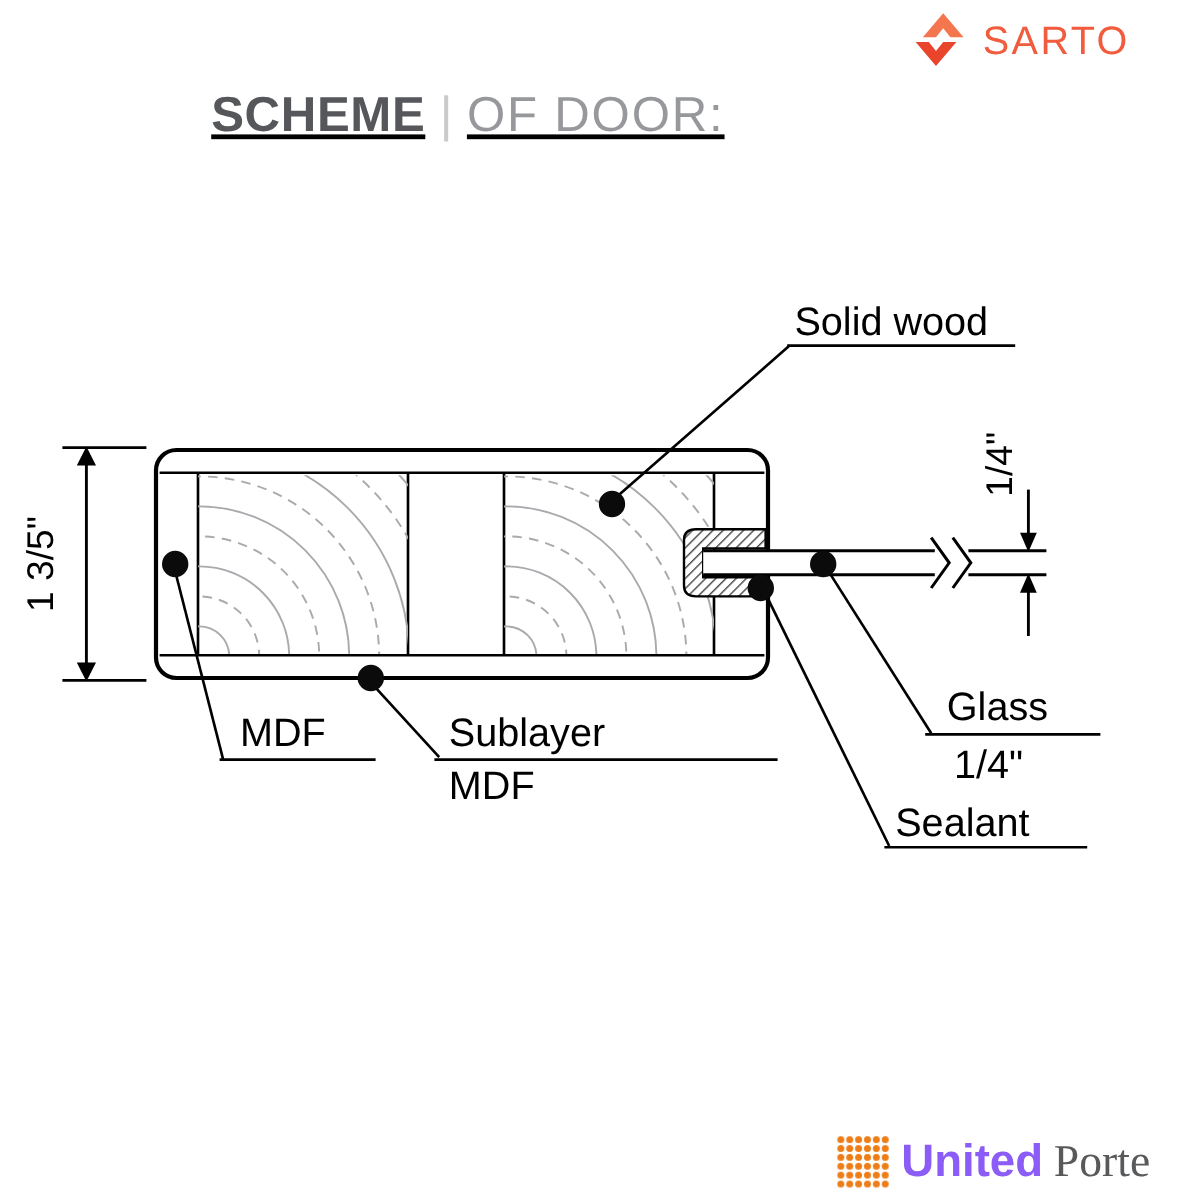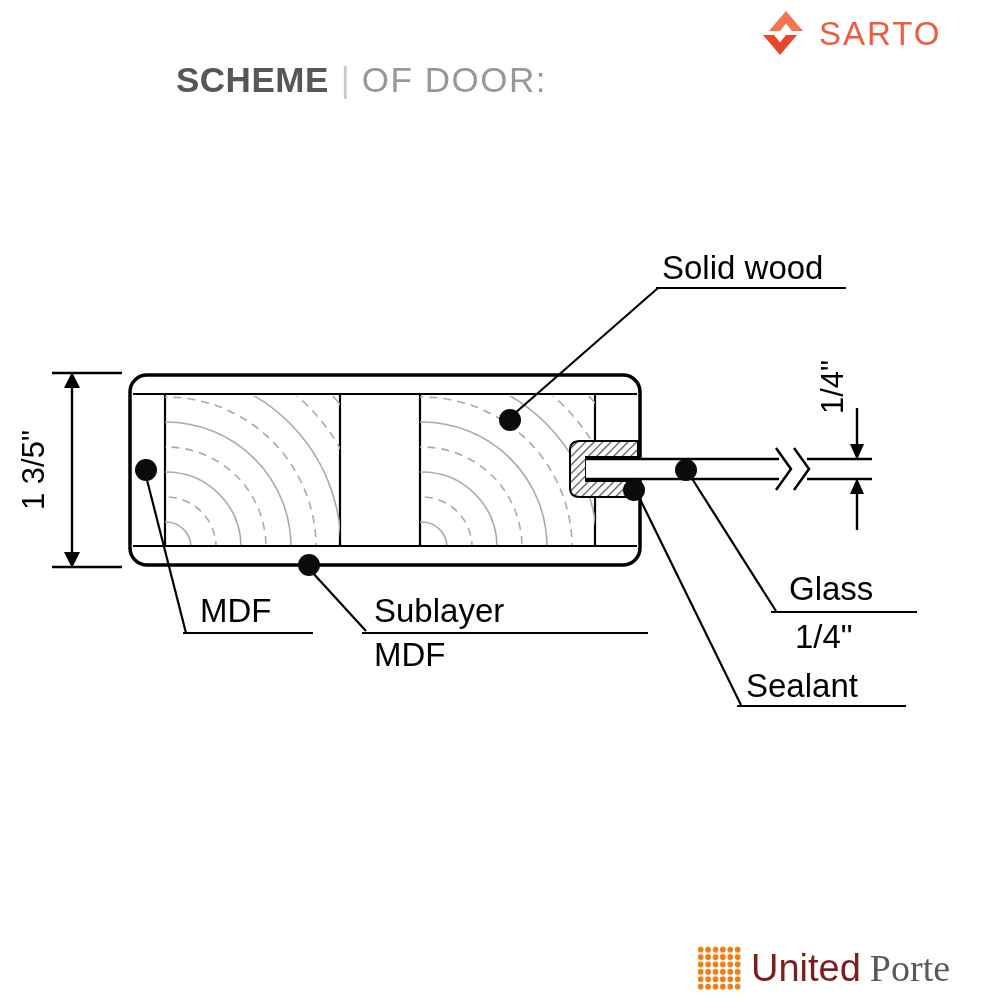--- a/index.html
+++ b/index.html
@@ -1,31 +1,31 @@
 <!DOCTYPE html>
 <html><head>
 <meta charset="utf-8">
 <style>
   html,body{margin:0;padding:0;background:#fff;font-family:"Liberation Sans",sans-serif;}
   .canvas{position:relative;width:1000px;height:1000px;background:#fff;overflow:hidden;}
 
   
-  .title{position:absolute;left:176px;top:60px;font-size:35px;white-space:nowrap;}
+  .title{position:absolute;left:176px;top:72px;font-size:41px;white-space:nowrap;text-decoration:underline;}
   .title .t1{font-weight:bold;color:#55575a;letter-spacing:.5px;}
   .title .sep{color:#c9cacc;font-weight:normal;margin:0 12px;}
   .title .t2{color:#96989b;font-weight:normal;letter-spacing:1.5px;}
 
   
   .sarto{position:absolute;left:757px;top:4px;display:flex;align-items:center;}
   .sarto .wordmark{font-size:33px;color:#f15b3e;letter-spacing:2px;margin-left:10px;margin-top:6px;}
 
   
   .footer-brand{position:absolute;left:697px;top:946px;display:flex;align-items:center;}
   .footer-brand .txt{font-size:38px;margin-left:10px;white-space:nowrap;}
-  .footer-brand .u{font-weight:normal;color:#7f1d1d;}
+  .footer-brand .u{font-weight:bold;color:#8b5cf6;}
   .footer-brand .p{font-weight:normal;color:#58595b;margin-left:9px;font-family:Liberation Serif, serif;}
 
   svg.diagram{position:absolute;left:0;top:0;}
   text.lbl{font-family:"Liberation Sans",sans-serif;font-size:33px;fill:#000;}
   text.dim{font-family:"Liberation Sans",sans-serif;font-size:31px;fill:#000;}
 </style>
 </head>
 <body>
 
 <div class="canvas">

